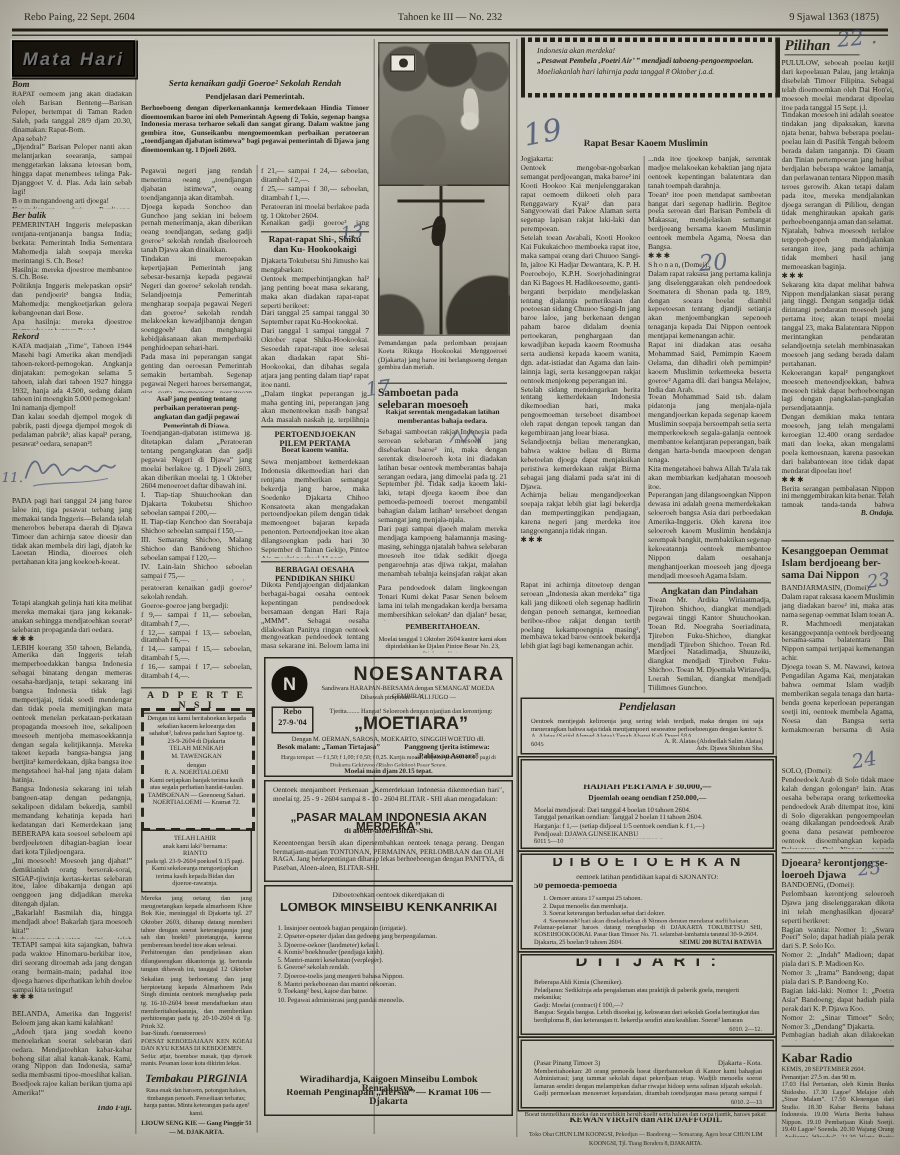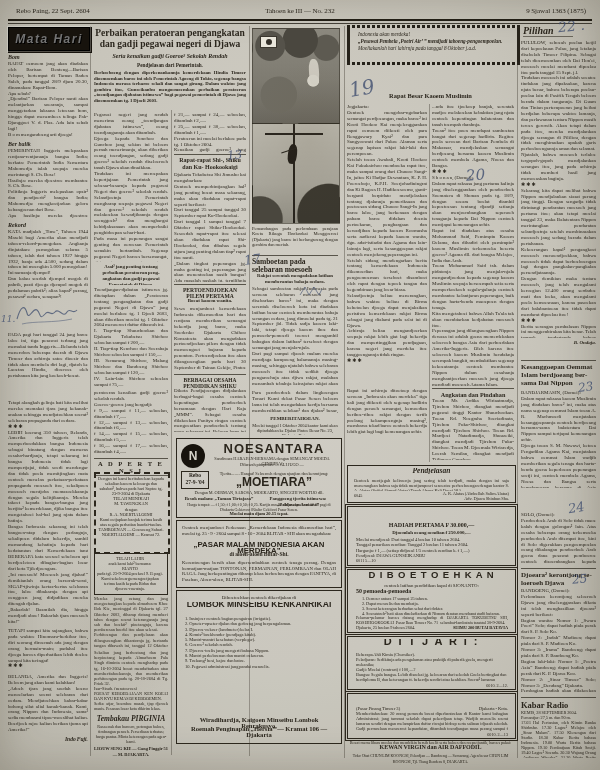--- a/index.html
+++ b/index.html
@@ -99,21 +99,20 @@
 „Ini moesoeh! Moesoeh jang djahat!” demikianlah orang bersorak-sorai, SIGAP-tjiwinja kertas-kertas selebaran itoe, laloe dibakarnja dengan api oenggoen jang didjadikan mereka ditengah djalan.
 „Bakarlah! Basmilah dia, hingga mendjadi aboe! Bakarlah tjara moesoeh kita!”
 Perboeatan-perboeatan ini ialah perkataan mereka itoe sendiri.
 ✱  ✱  ✱</div>
   <div class="b pre" style="left:8px;top:628px;width:80px;height:44px;">TETAPI sampai kita sajangkan, bahwa pada waktoe Hinomaru-berkibar itoe, diri seorang diroemah ada jang dengan orang bermain-main; padahal itoe djoega haroes diperhatikan lebih doeloe sampai kita teringat!
 ✱  ✱  ✱</div>
   <div class="b pre" style="left:8px;top:674px;width:80px;height:60px;">BELANDA, Amerika dan Inggeris! Beloem jang akan kami kalahkan!
 „Adoeh tjara jang soedah koeno menoelarkan soerat selebaran dari oedara. Mendjatoehkan kabar-kabar bohong silat alial kanak-kanak. Kami, orang Nippon dan Indonesia, sama² sedia membasmi tipoe-moeslihat kalian. Boedjoek rajoe kalian berikan tjuma api Amerika!”</div>
   <div class="b r bd it" style="left:8px;top:737px;width:80px;font-size:5.5px;">Indo Fuji.</div>
 
-  <div class="hd c" style="left:94px;top:28px;width:152px;font-size:9.5px;line-height:11px;">Perbaikan peratoeran pengangkatan dan gadji pegawai negeri di Djawa</div>
   <div class="hd it c" style="left:94px;top:53px;width:152px;font-size:6px;">Serta kenaikan gadji Goeroe² Sekolah Rendah</div>
   <div class="hd c" style="left:94px;top:62px;width:152px;font-size:5.2px;">Pendjelasan dari Pemerintah.</div>
   <div class="b bd" style="left:94px;top:70px;width:152px;height:40px;font-size:4.8px;line-height:5.6px;">Berhoeboeng dengan diperkenankannja kemerdekaan Hindia Timoer dioemoemkan baroe ini oleh Pemerintah Agoeng di Tokio, segenap bangsa Indonesia merasa terharoe sekali dan sangat girang.    Dalam waktoe jang gembira itoe, Gunseikanbu mengoemoemkan perbaikan peratoeran „toendjangan djabatan istimewa” bagi pegawai pemerintah di Djawa jang dioemoemkan tg. 1 Djoeli 2603.</div>
   <div class="b pre" style="left:94px;top:112px;width:74px;height:150px;">Pegawai negeri jang rendah menerima oeang „toendjangan djabatan istimewa”, oeang toendjangannja akan ditambah.
 Djoega kepada Sonchoo dan Gunchoo jang sekian ini beloem pernah menerimanja, akan diberikan oeang toendjangan, sedang gadji goeroe² sekolah rendah diseloeroeh tanah Djawa akan dinaikkan.
 Tindakan ini meroepakan kepertjajaan Pemerintah jang sebesar-besarnja kepada pegawai Negeri dan goeroe² sekolah rendah. Selandjoetnja Pemerintah mengharap soepaja pegawai Negeri dan goeroe² sekolah rendah melakoekan kewadjibannja dengan soenggoeh² dan menghargai kebidjaksanaan akan memperbaiki penghidoepan sehari-hari.
 Pada masa ini peperangan sangat genting dan oeroesan Pemerintah semakin bertambah. Segenap pegawai Negeri haroes bersemangat, giat serta mempererat persatoean oentoek pemerintahan dengan ichlas hati dan dengan segenap djiwa raga. Pemerintah Balatentara Dai Nippon berkejakinan bahwa pegawai² itoelah jang akan bertanggoeng djawab bagi Noesa dan Bangsa pada masa jang akan datang dalam membangoenkan Djawa Baroe.</div>
   <div class="b bd c" style="left:94px;top:264px;width:74px;height:21px;font-size:4.8px;">Asal² jang penting tentang perbaikan peratoeran peng- angkatan dan gadji pegawai Pemerintah di Djawa.</div>
   <div class="b pre" style="left:94px;top:287px;width:74px;height:100px;">Toendjangan-djabatan istimewa jg. ditetapkan dalam „Peratoeran tentang pengangkatan dan gadji pegawai Negeri di Djawa” jang moelai berlakoe tg. 1 Djoeli 2603, akan diberikan moelai tg. 1 Oktober 2604 menoeroet daftar dibawah ini.
 I. Tiap-tiap Shuuchookan dan Djakarta Tokubetsu Shichoo seboelan sampai f 200,—
@@ -233,21 +232,21 @@
 Kita mengetahoei bahwa Allah Ta'ala tak akan membiarkan kedjahatan moesoeh itoe.
 Peperangan jang dilangsoengkan Nippon dewasa ini adalah goena memerdekakan seloeroeh bangsa Asia dari perboedakan Amerika-Inggeris. Oleh karena itoe seloeroeh kaoem Muslimin hendaknja serempak bangkit, membaktikan segenap kekoeatannja oentoek membantoe Nippon dalam oesahanja menghantjoerkan moesoeh jang djoega mendjadi moesoeh Agama Islam.</div>
   <div class="hw" style="left:466px;top:166px;font-size:15px;transform:rotate(-4deg);">20</div>
   <div class="b pre" style="left:347px;top:388px;width:80px;height:74px;">Rapat ini achirnja ditoetoep dengan seroean „Indonesia akan merdeka” tiga kali jang diikoeti oleh segenap hadlirin dengan penoeh semangat, kemoedian beriboe-riboe rakjat dengan tertib poelang kekampoengnja masing², membawa tekad baroe oentoek bekerdja lebih giat lagi bagi kemenangan achir.</div>
 
   <div class="hd c tl" style="left:432px;top:388px;width:82px;font-size:6.2px;">Angkatan dan Pindahan</div>
   <div class="b" style="left:432px;top:398px;width:82px;height:62px;">Toean Mr. Ardika Wiriaatmadja, Tjirebon Shichoo, diangkat mendjadi pegawai tinggi Kantor Shuuchookan. Toean Rd. Noegraha Soeriadinata, Tjirebon Fuku-Shichoo, diangkat mendjadi Tjirebon Shichoo. Toean Rd. Mardjoei Natadimadja, Shuuzeiki, diangkat mendjadi Tjirebon Fuku-Shichoo. Toean M. Djoemala Wiriaredja, Loerah Semilan, diangkat mendjadi Tjilimoes Gunchoo.</div>
 
   <div class="bx" style="left:176px;top:438px;width:164px;height:78px;">
     <div style="position:absolute;left:4px;top:5px;width:24px;height:24px;border-radius:50%;background:#17130d;color:#d6d3c9;display:flex;align-items:center;justify-content:center;font-family:'Liberation Sans',sans-serif;font-weight:bold;font-size:12px;">N</div>
-    <div class="b bd c" style="left:32px;top:3px;width:130px;font-size:13px;line-height:13px;letter-spacing:1px;text-align:center;font-family:'Liberation Sans',sans-serif;">NOESANTARA</div>
+    <div class="b bd c" style="left:44px;top:3px;width:130px;font-size:13px;line-height:13px;letter-spacing:1px;text-align:center;font-family:'Liberation Sans',sans-serif;">NOESANTARA</div>
     <div class="b c" style="left:30px;top:17px;width:130px;font-size:4.3px;line-height:5px;">Sandiwara HARAPAN-BERSAMA dengan SEMANGAT MOEDA GEMBIRA!</div>
     <div class="b c" style="left:30px;top:23px;width:130px;font-size:4.3px;line-height:5px;">Dibawah pimpinan: — ALI JUGO —</div>
     <div class="bx pre bd c" style="left:4px;top:32px;width:26px;height:16px;font-size:5.5px;line-height:7px;position:absolute;text-align:center;">Rebo
 27-9-'04</div>
     <div class="b c" style="left:34px;top:32px;width:126px;font-size:4.3px;">Tjerita........ Hangat! Seloeroeh dengan njanjian dan kerontjong:</div>
     <div class="b bd c" style="left:34px;top:37px;width:126px;font-size:12px;line-height:12px;font-family:'Liberation Sans',sans-serif;">„MOETIARA”</div>
     <div class="b c" style="left:4px;top:51px;width:156px;font-size:4.3px;">Dengan M. OERMAN, SAROSA, MOEKARTO, SINGGIH WOETIJO dll.</div>
     <div class="b bd c" style="left:4px;top:57px;width:76px;font-size:4.8px;">Besok malam: „Taman Tirtajasa”</div>
     <div class="b bd c" style="left:82px;top:57px;width:78px;font-size:4.8px;">Panggoeng tjerita istimewa: „Pahlawan Asmara”</div>
     <div class="b c" style="left:4px;top:64px;width:156px;height:8px;font-size:4px;line-height:4.6px;">Harga tempat: — f 1,50; f 1,00; f 0,50; f 0,25. Kartjis moelai didjoeal poekoel 10.00 pagi di Djakarta Gekizyoo (Rialto Gekijoo) Pasar Senen.</div>

